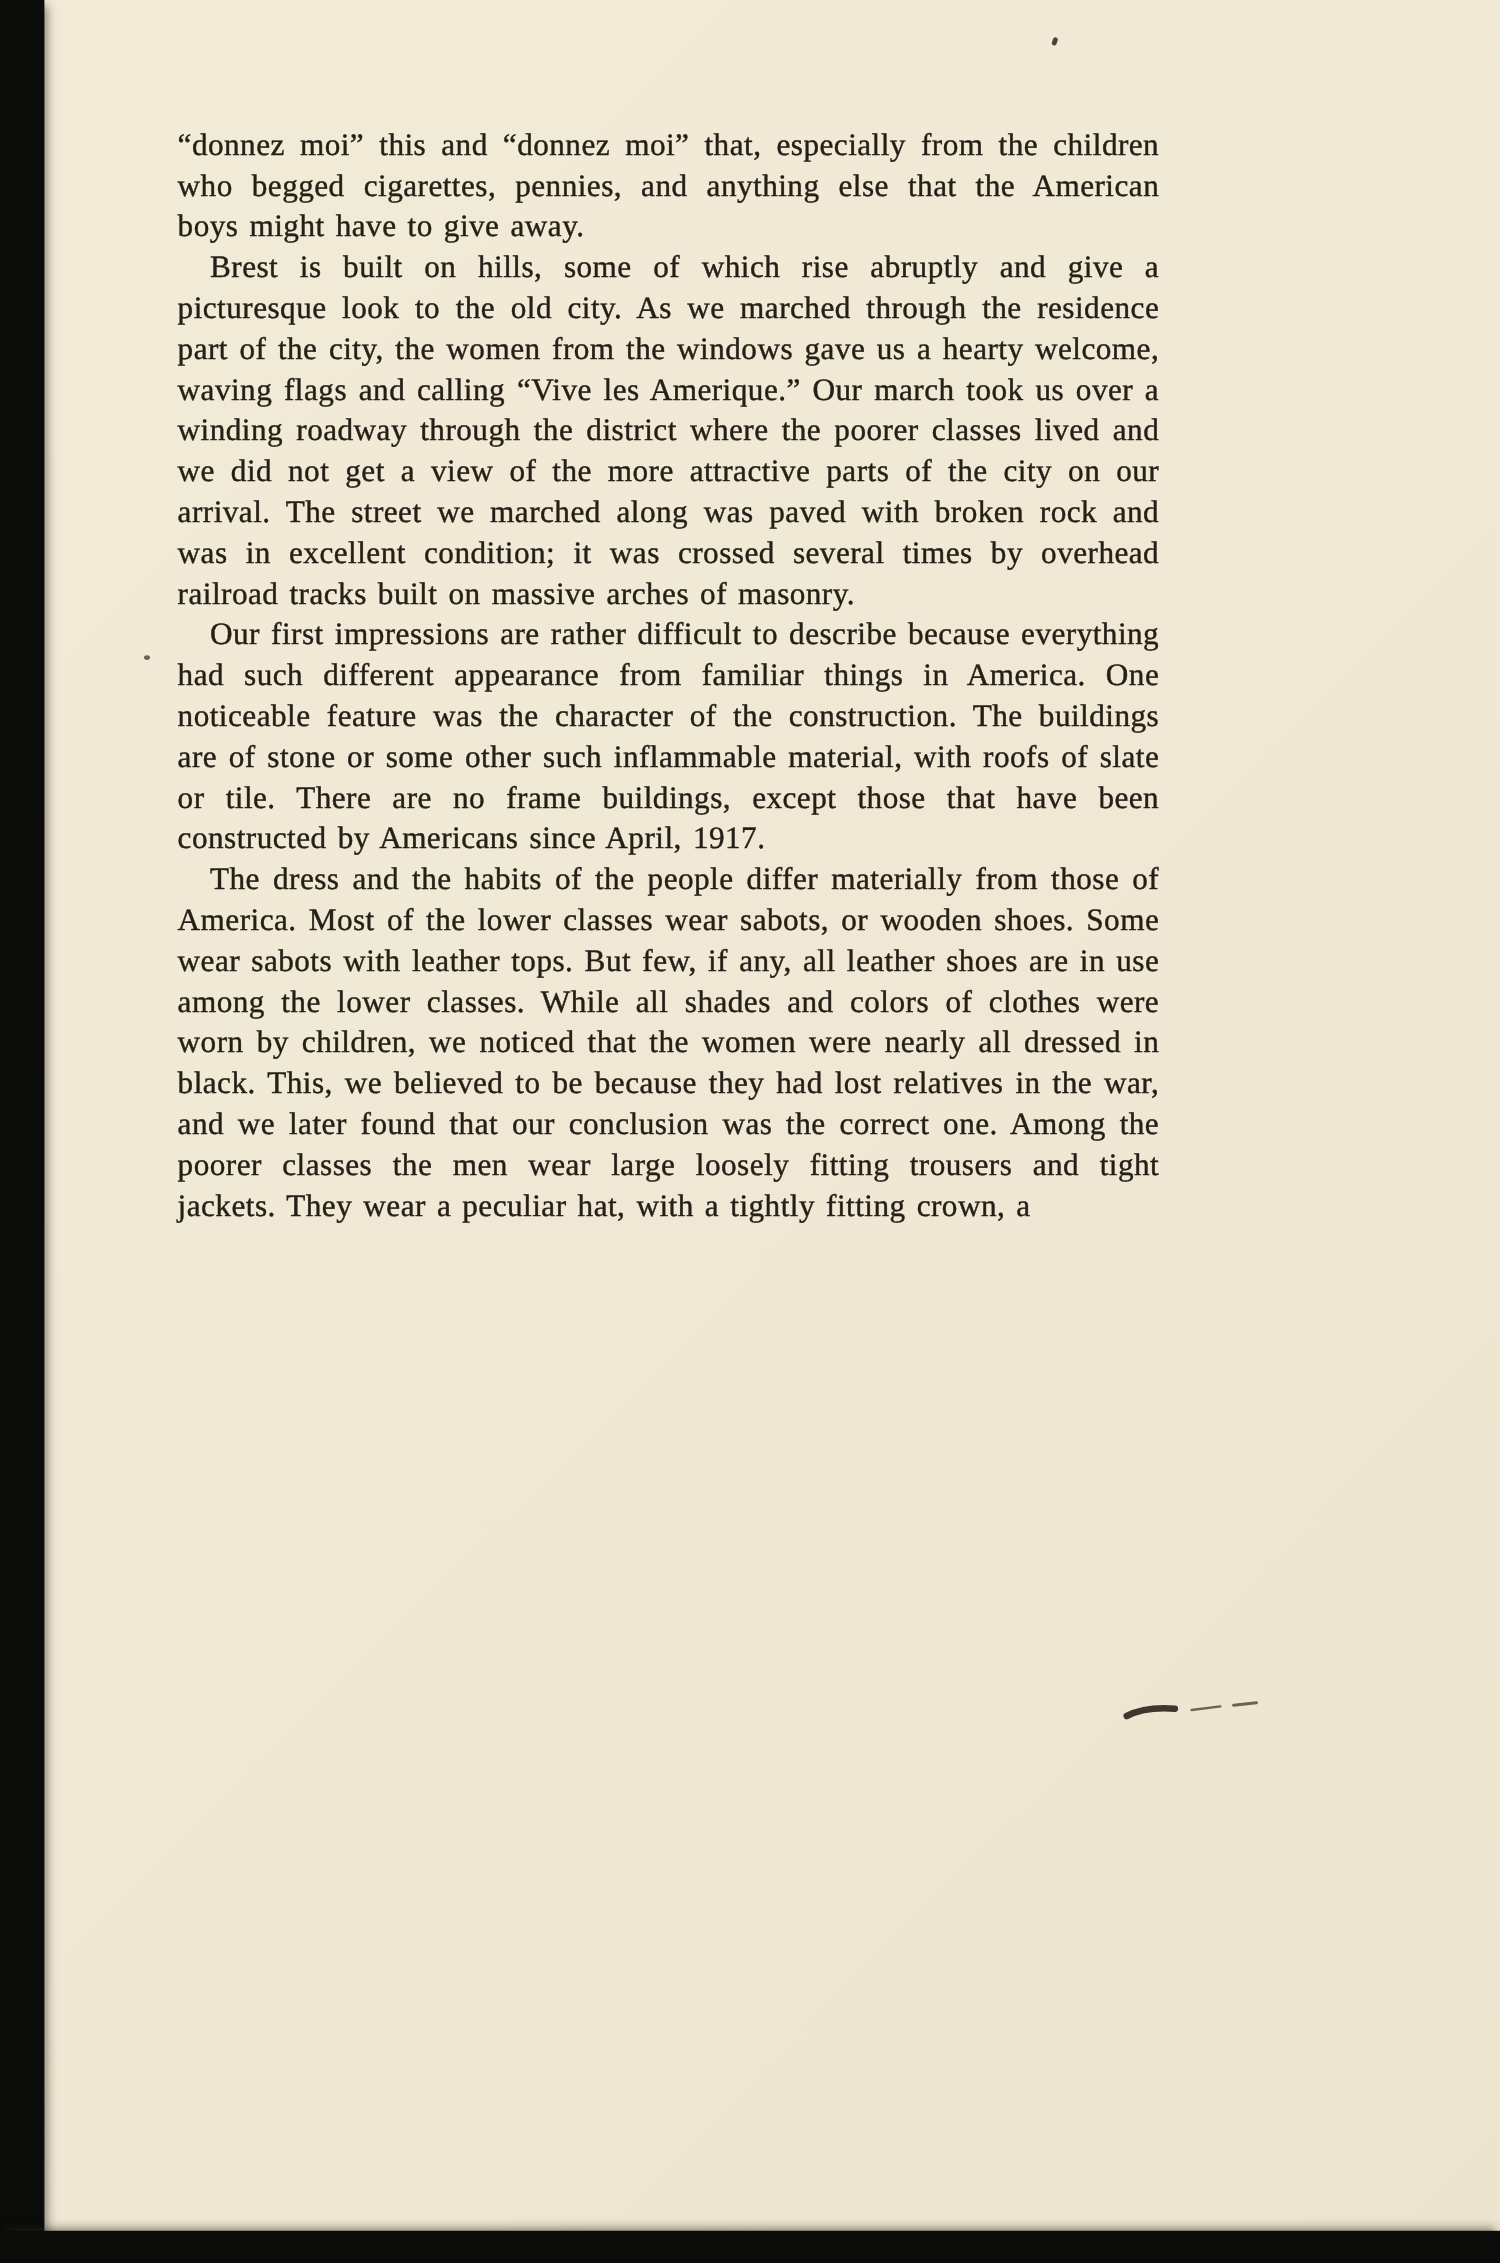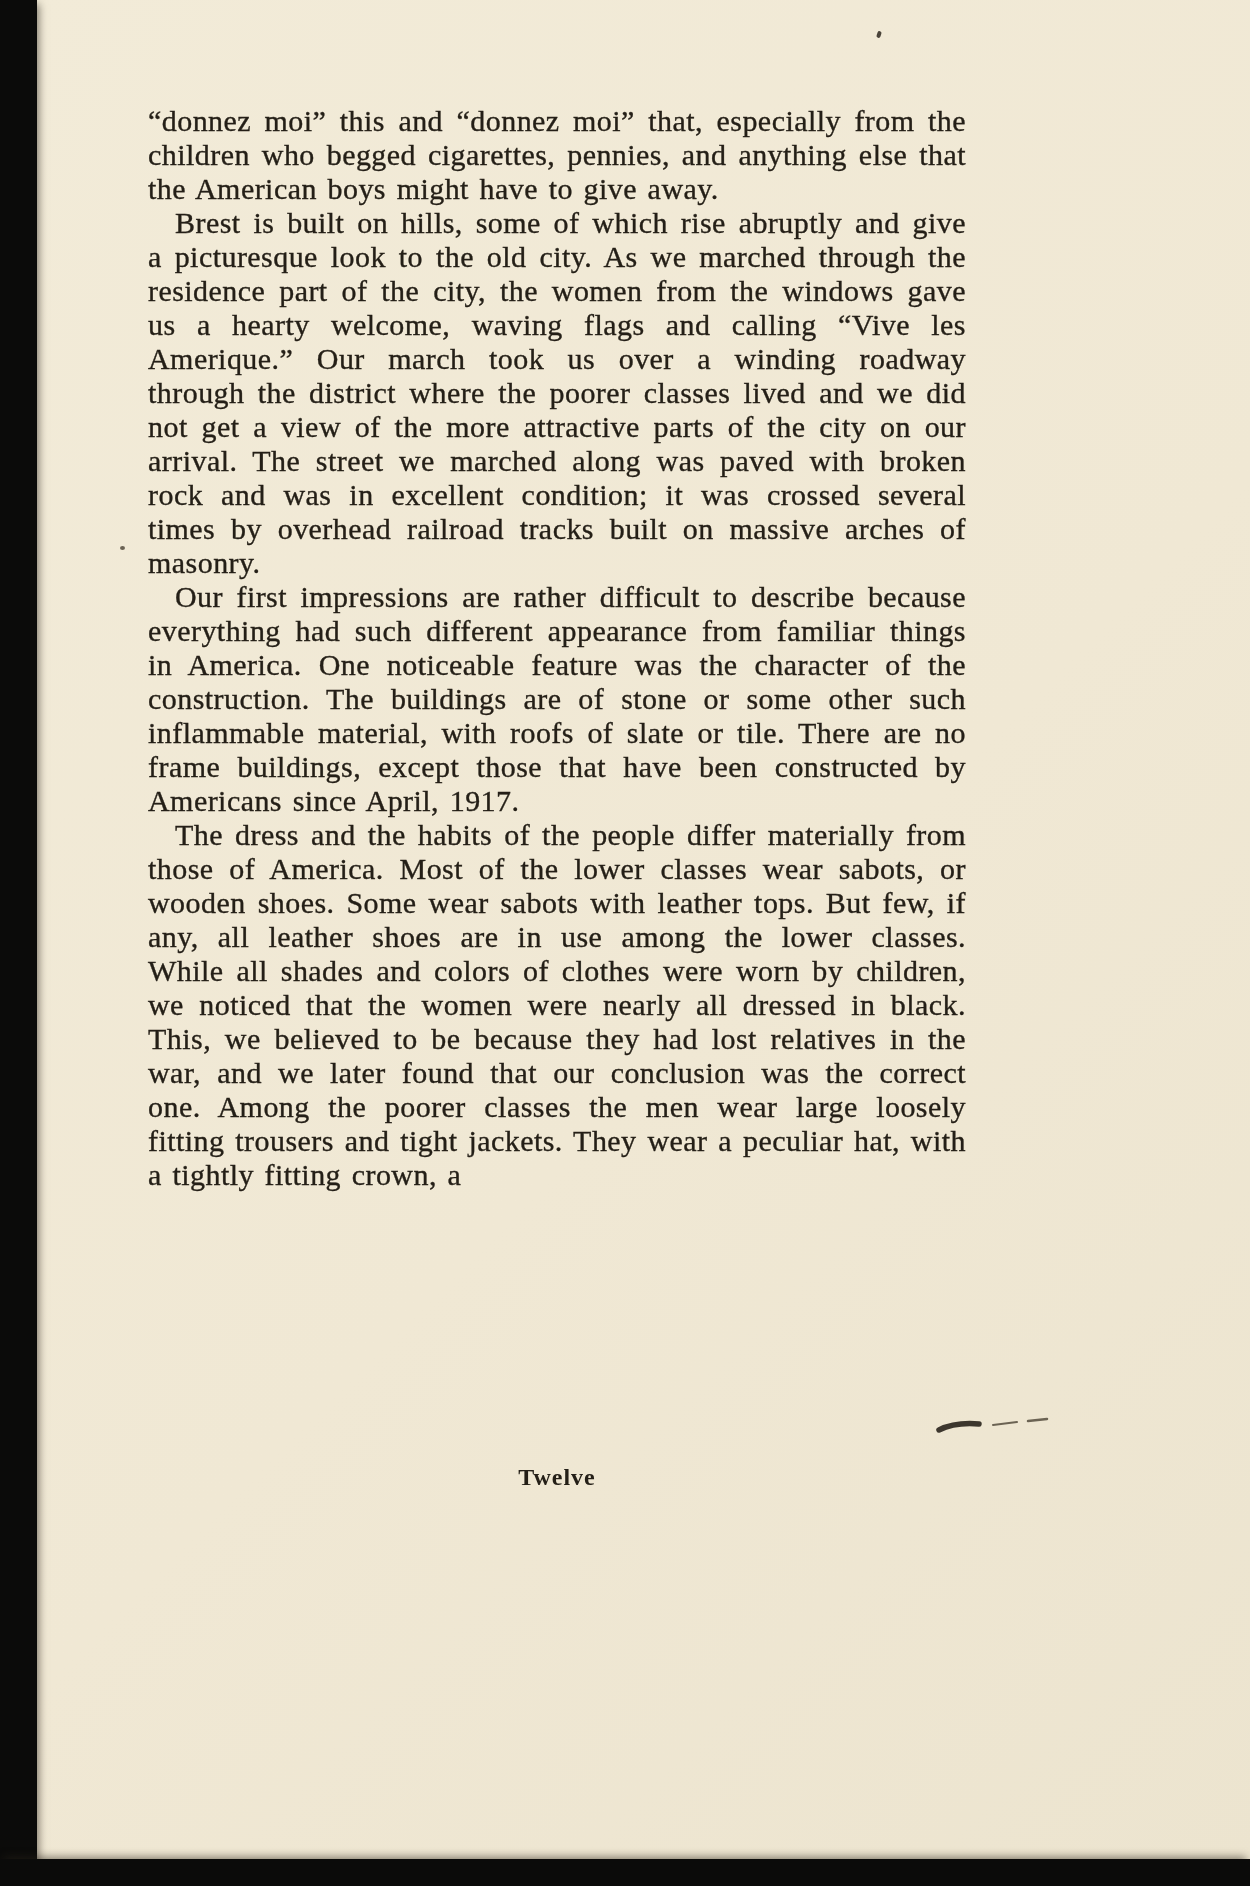--- a/index.html
+++ b/index.html
@@ -32,21 +32,21 @@
     height: 27px;
     background: #0b0b0a;
     box-shadow: 0 -6px 8px -4px rgba(40,35,25,0.55);
   }
   .text-block {
     position: absolute;
     left: 148px;
     top: 104px;
     width: 818px;
     color: #241f17;
-    font-size: 30px;
+    font-size: 26px;
     line-height: 34px;
     text-align: justify;
     word-spacing: 0.09em;
     letter-spacing: 0.015em;
     -webkit-text-stroke: 0.35px #241f17;
   }
   .text-block p {
     margin: 0;
     text-indent: 27px;
   }
@@ -102,21 +102,20 @@
   <div class="ink-speck-top"></div>
   <div class="ink-speck-left"></div>
 
   <div class="text-block">
     <p class="no-indent">“donnez moi” this and “donnez moi” that, especially from the children who begged cigarettes, pennies, and anything else that the American boys might have to give away.</p>
     <p>Brest is built on hills, some of which rise abruptly and give a picturesque look to the old city.  As we marched through the residence part of the city, the women from the windows gave us a hearty welcome, waving flags and calling “Vive les Amerique.”  Our march took us over a winding roadway through the district where the poorer classes lived and we did not get a view of the more attractive parts of the city on our arrival.  The street we marched along was paved with broken rock and was in excellent condition; it was crossed several times by overhead railroad tracks built on massive arches of masonry.</p>
     <p>Our first impressions are rather difficult to describe because everything had such different appearance from familiar things in America.  One noticeable feature was the character of the construction.  The buildings are of stone or some other such inflammable material, with roofs of slate or tile.  There are no frame buildings, except those that have been constructed by Americans since April, 1917.</p>
     <p>The dress and the habits of the people differ materially from those of America.  Most of the lower classes wear sabots, or wooden shoes.  Some wear sabots with leather tops.  But few, if any, all leather shoes are in use among the lower classes.  While all shades and colors of clothes were worn by children, we noticed that the women were nearly all dressed in black.  This, we believed to be because they had lost relatives in the war, and we later found that our conclusion was the correct one.  Among the poorer classes the men wear large loosely fitting trousers and tight jackets.  They wear a peculiar hat, with a tightly fitting crown, a</p>
   </div>
 
-  <div class="page-footer">Twelve</div>
 
   <svg class="pen-mark" viewBox="0 0 115 32">
     <path d="M4 18 Q 20 10, 44 12" stroke="#3d372e" stroke-width="5.5" fill="none" stroke-linecap="round"></path>
     <path d="M58 13 L 82 10" stroke="#6b6353" stroke-width="2" fill="none" stroke-linecap="round"></path>
     <path d="M93 9 L 112 7" stroke="#6b6353" stroke-width="2.5" fill="none" stroke-linecap="round"></path>
   </svg>
 
 </div>
 
 </body></html>

